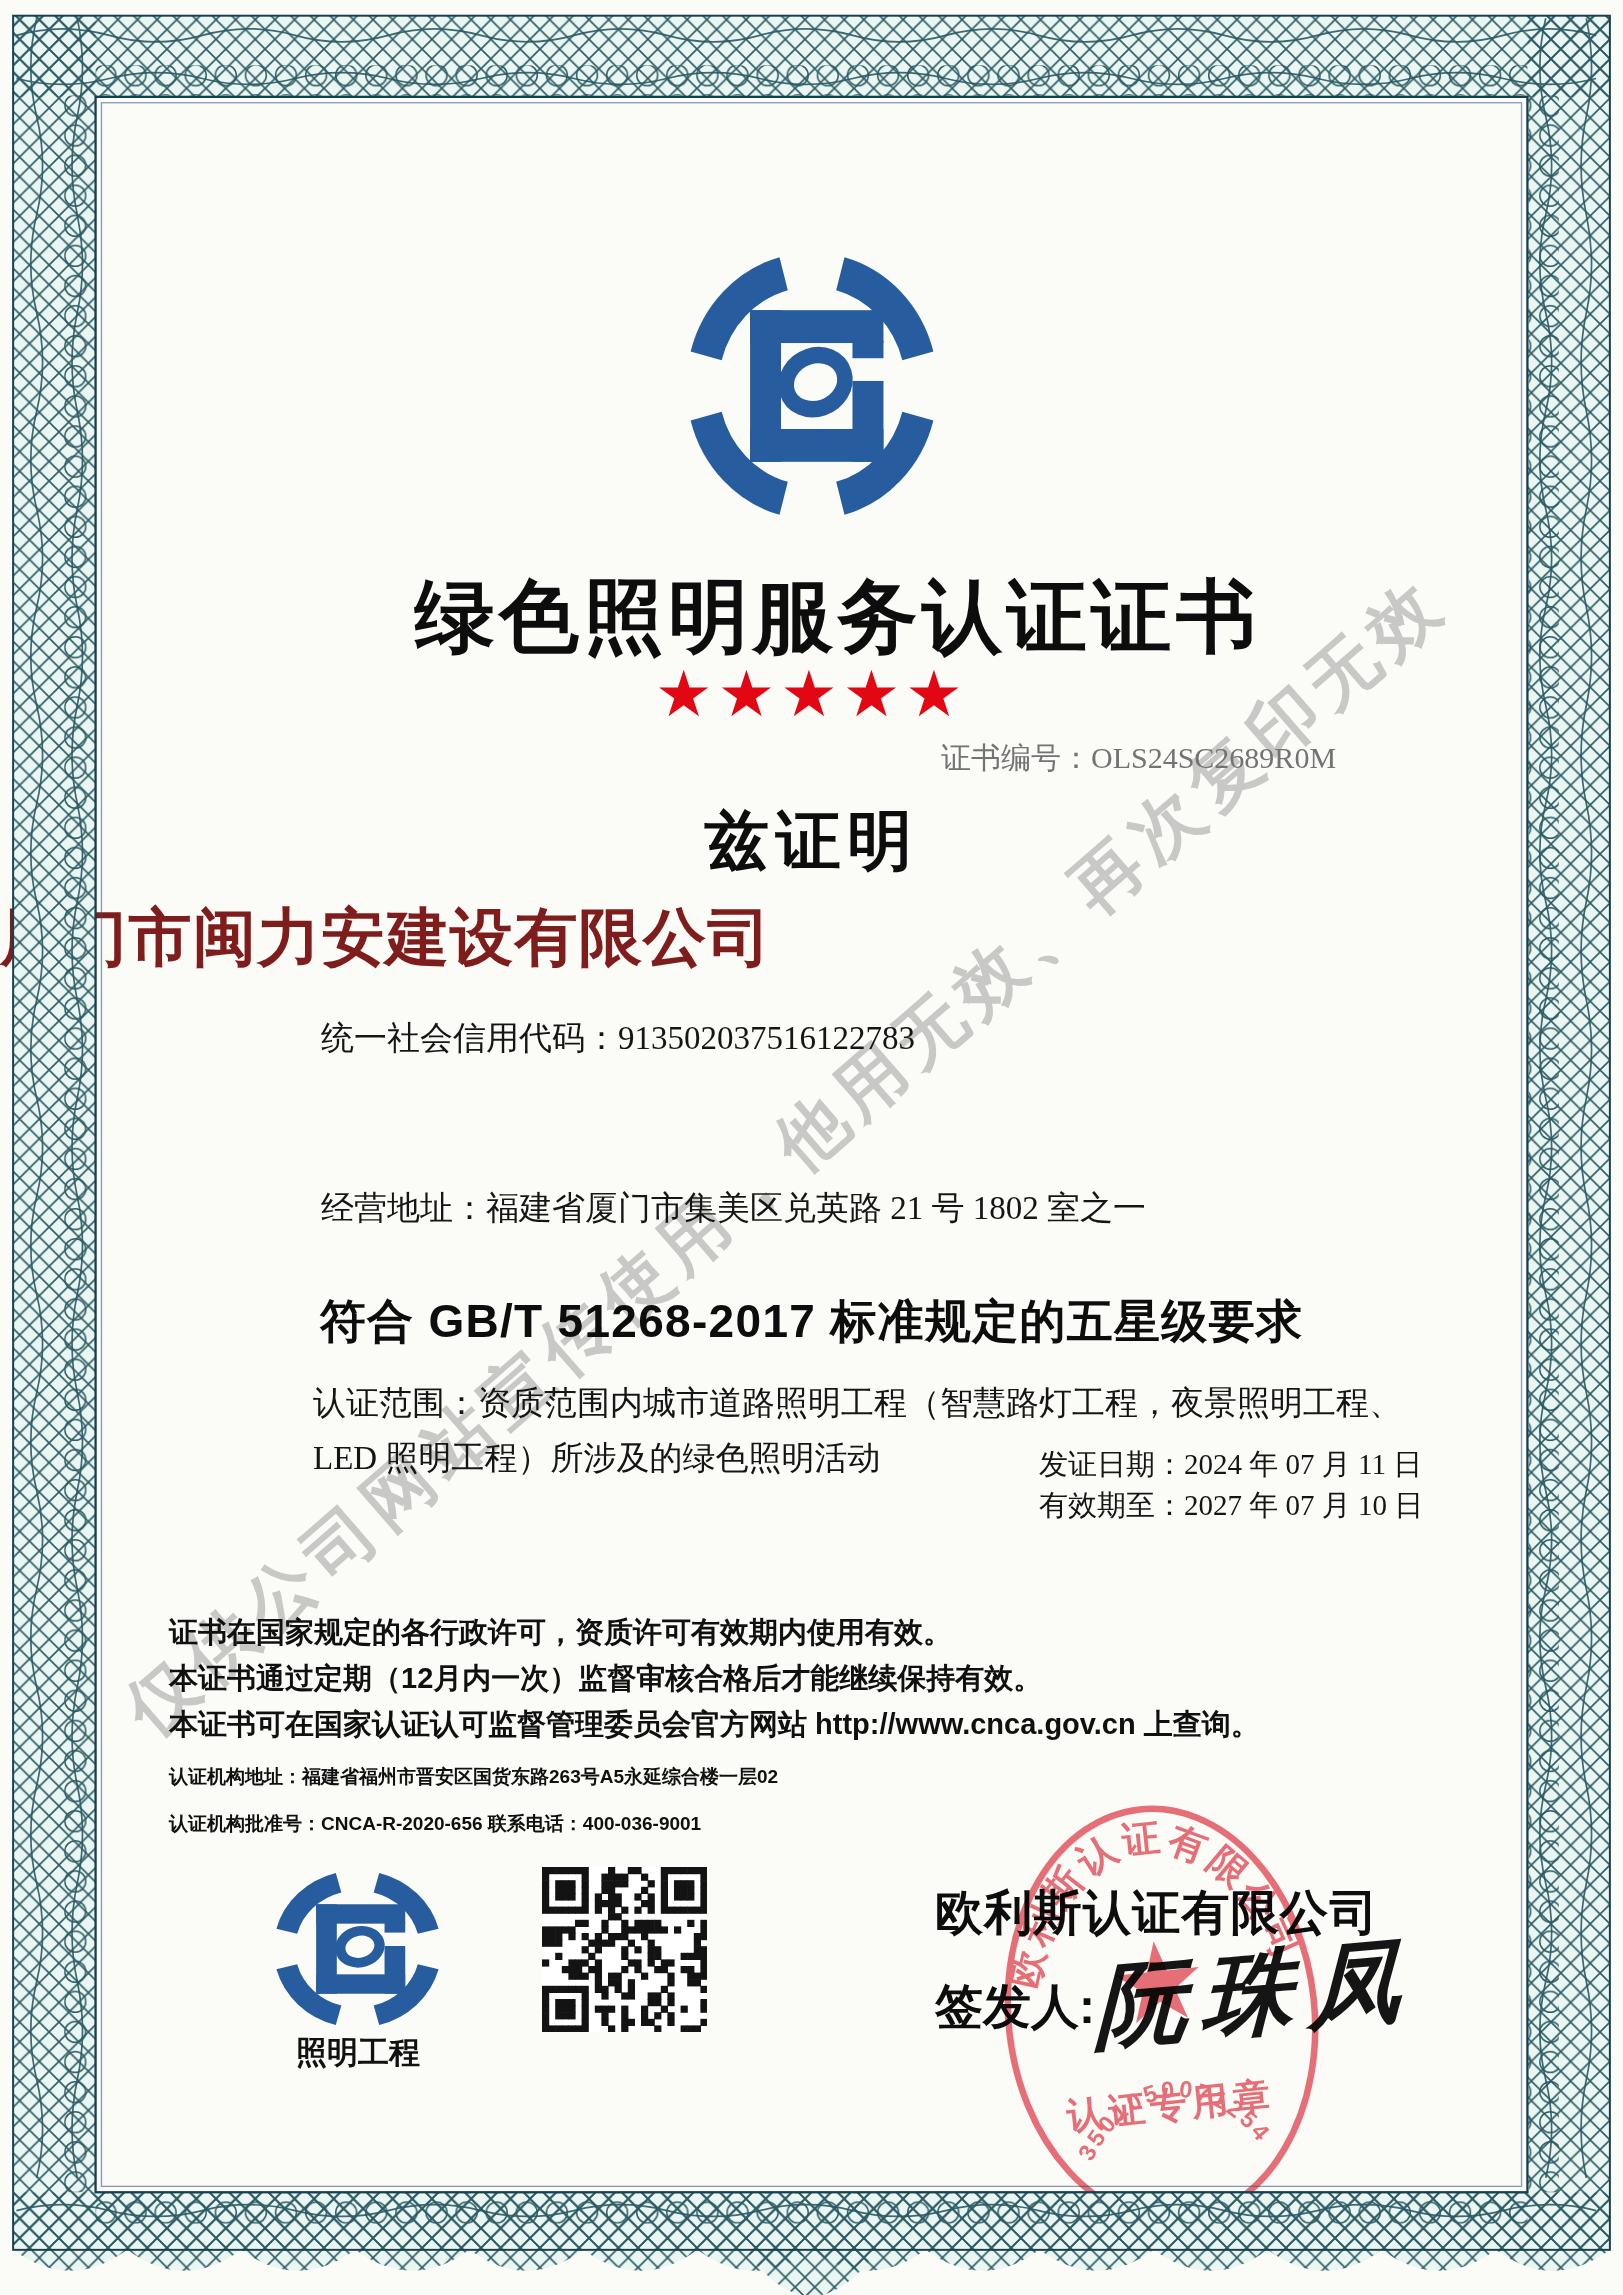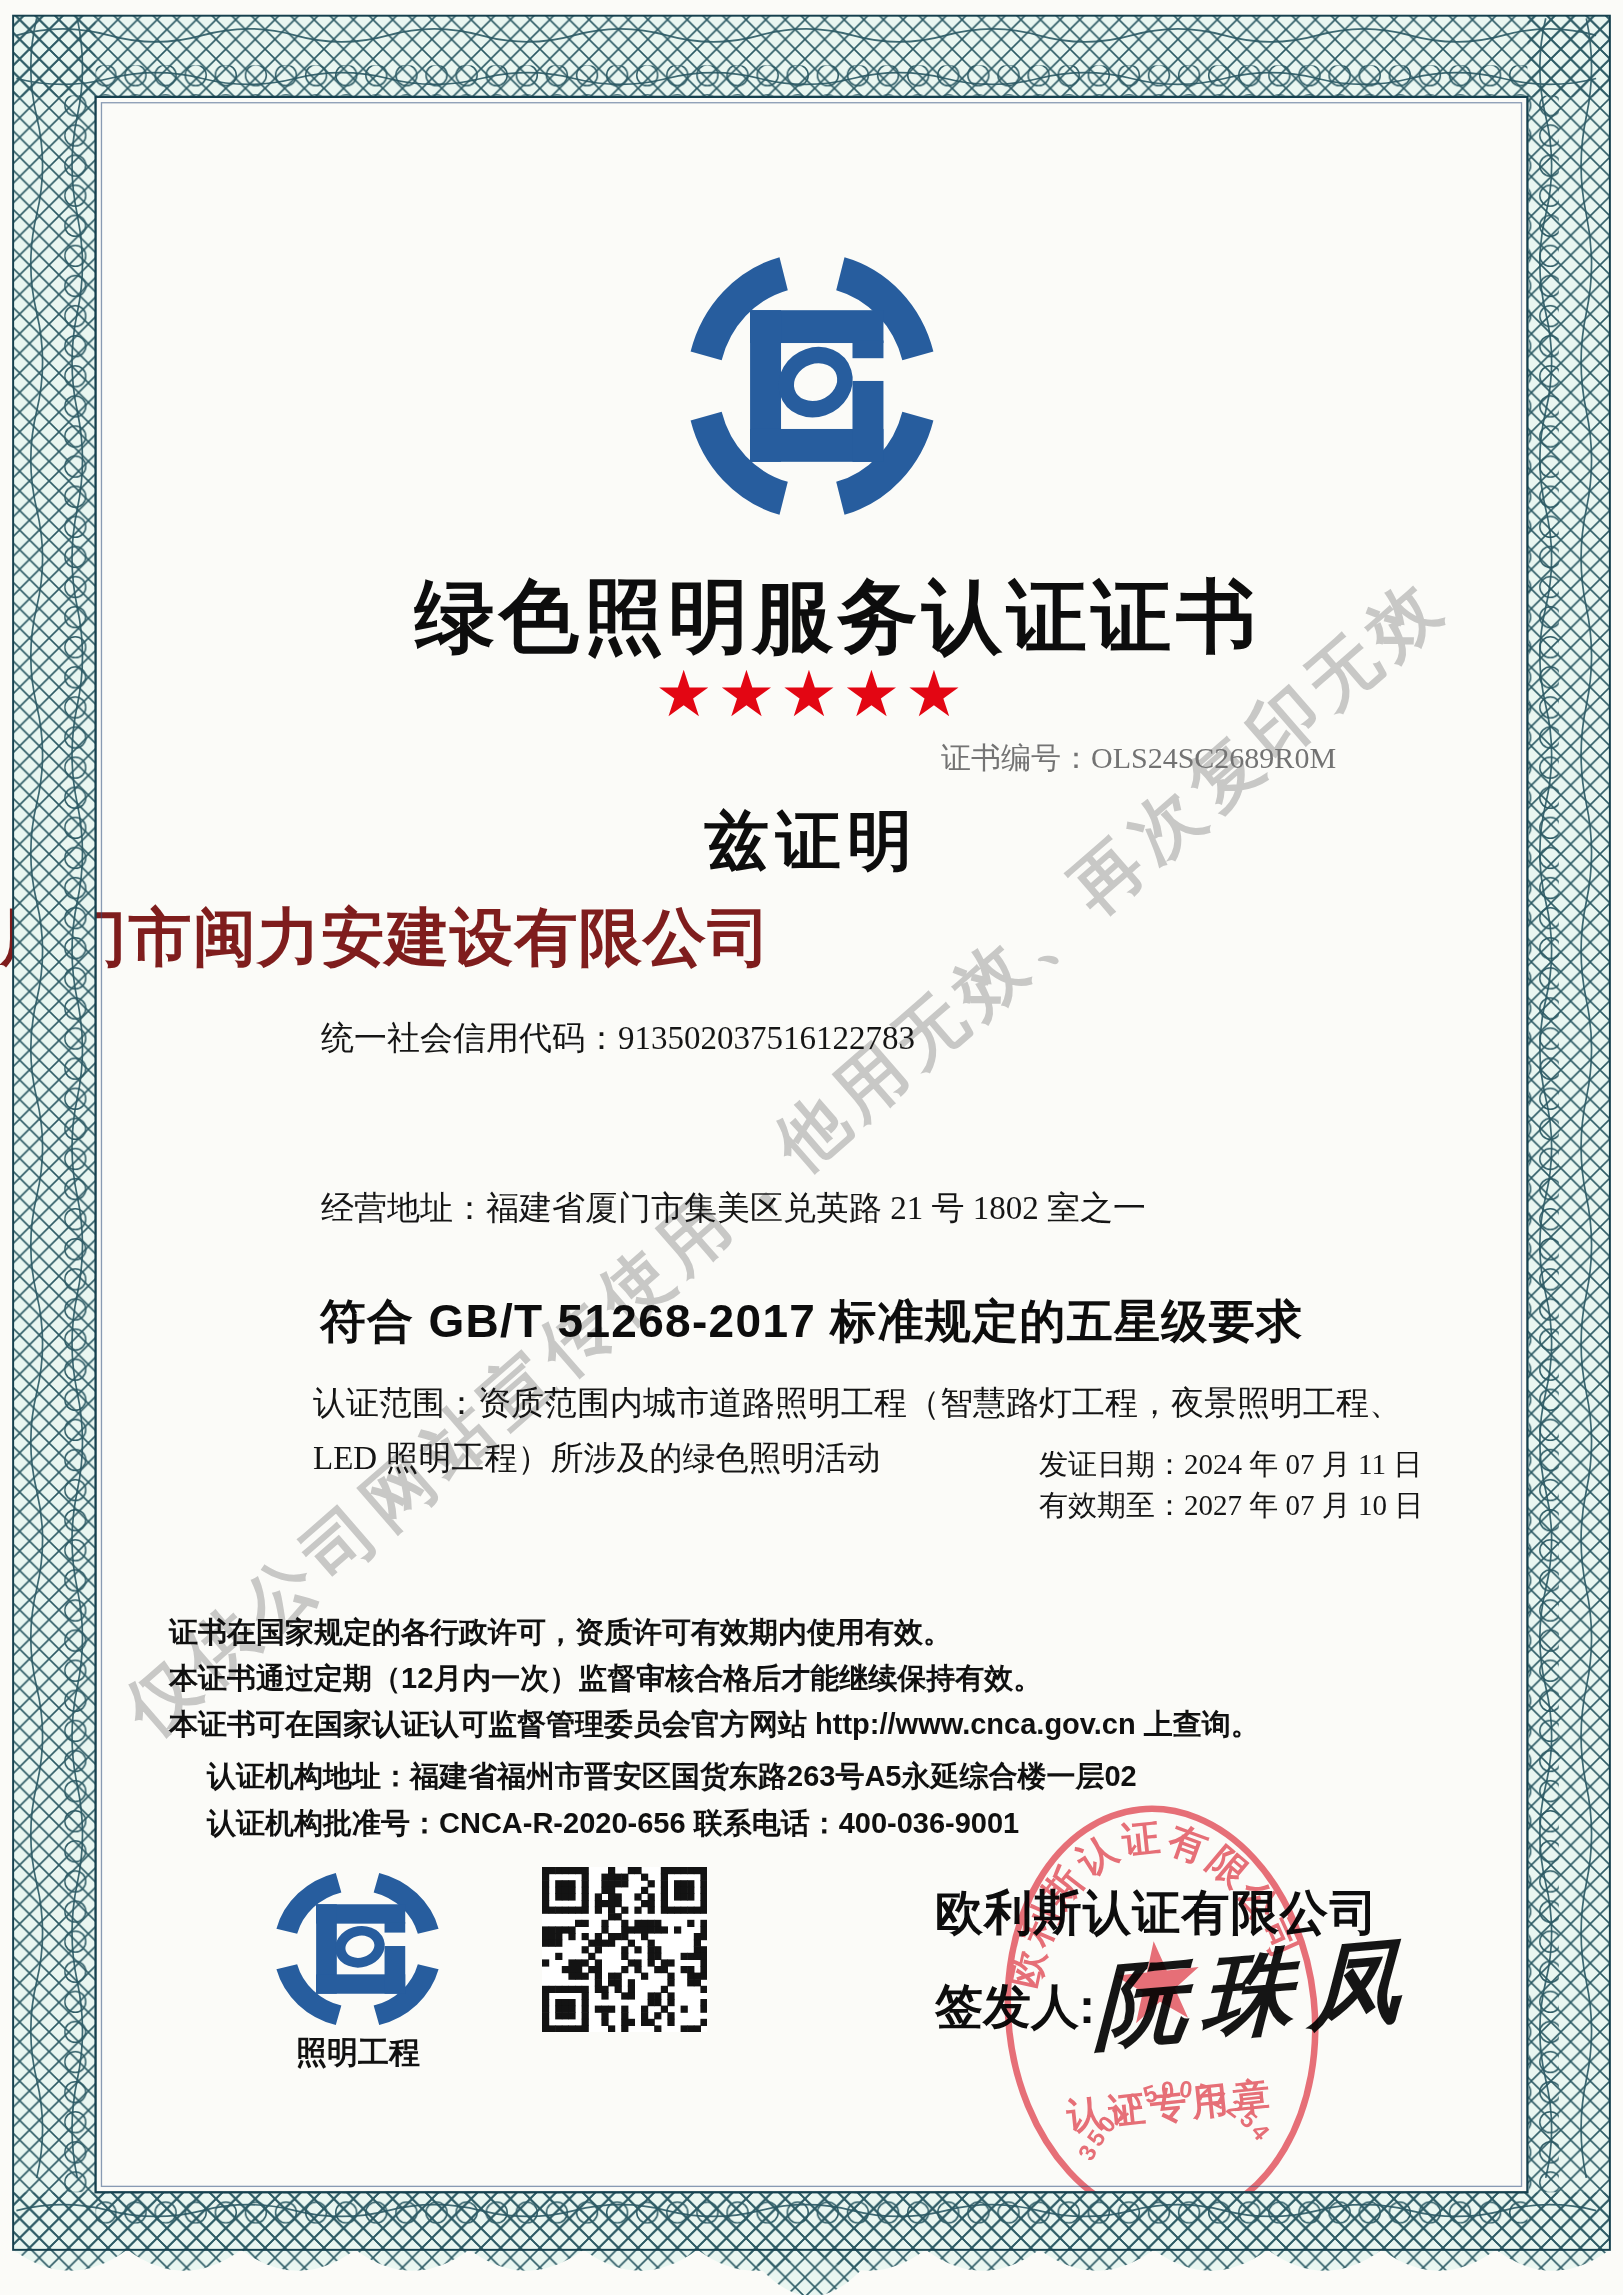--- a/index.html
+++ b/index.html
@@ -56,21 +56,21 @@
   .scope{position:absolute; left:313px; top:1376px; font-size:33px; line-height:55px; color:#151515;}
   .dates{position:absolute; left:1039px; top:1444px; font-size:29px; line-height:41px; color:#151515;}
   .legal{
     position:absolute; left:169px; top:1609px;
     font-family:"Liberation Sans","DejaVu Sans",sans-serif;
     font-size:29px; font-weight:600; color:#101010; line-height:46px;
   }
   .agency{
     position:absolute; left:169px; top:1753px;
     font-family:"Liberation Sans","DejaVu Sans",sans-serif;
-    font-size:29px; font-weight:600; color:#101010; line-height:47px;margin-left:38px;
+    font-size:19px; font-weight:600; color:#101010; line-height:47px;
   }
   .logo-bottom{position:absolute; left:270px; top:1867px; width:175px; height:164px;}
   .issuer-caption{
     position:absolute; left:257px; top:2032px; width:202px; text-align:center;
     font-family:"Liberation Sans","DejaVu Sans",sans-serif;
     font-size:31px; font-weight:600; color:#111;
   }
   .qr{position:absolute; left:542px; top:1867px; width:165px; height:165px;}
   .issuer-company{
     position:absolute; left:935px; top:1881px;

